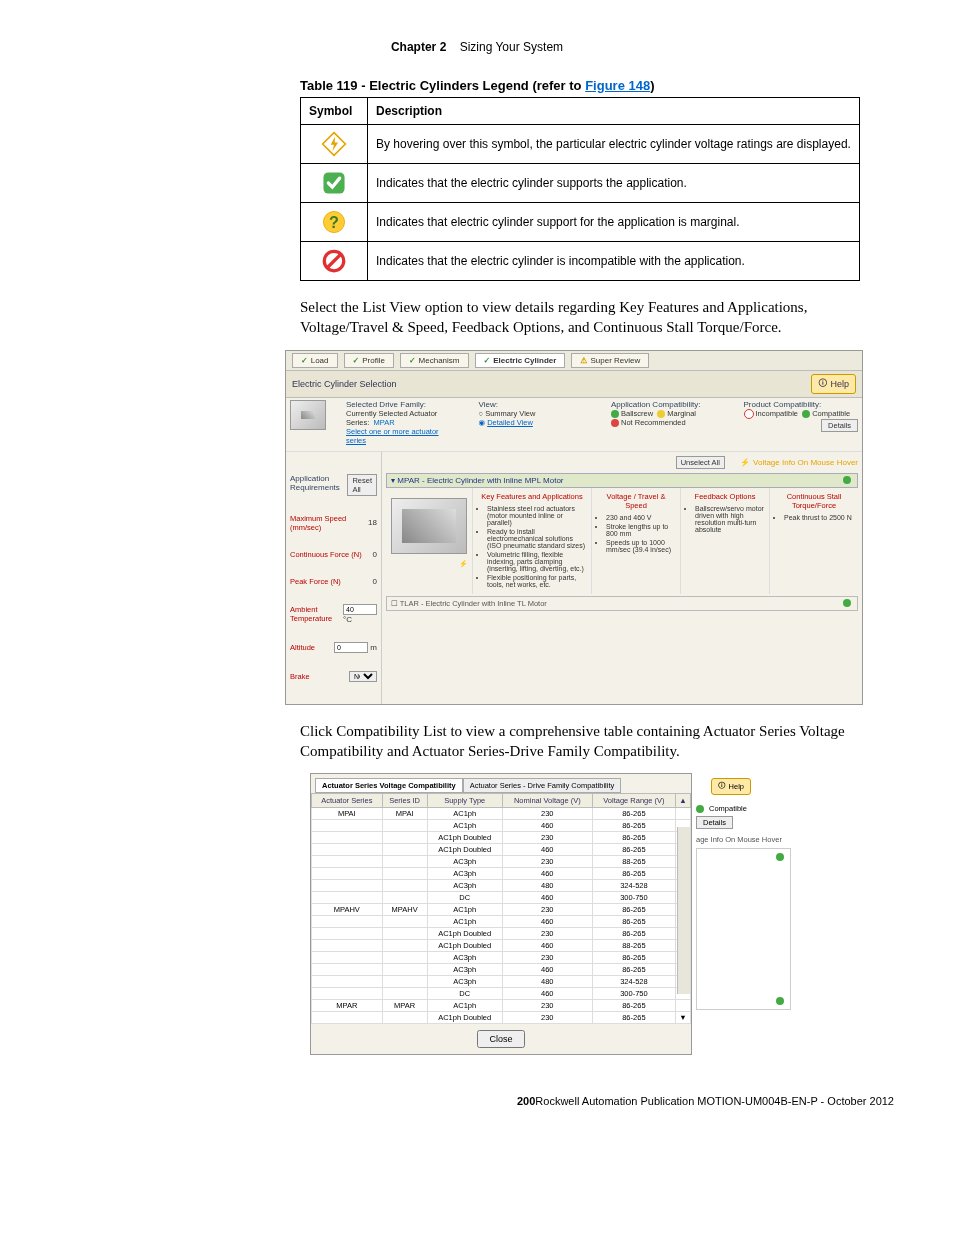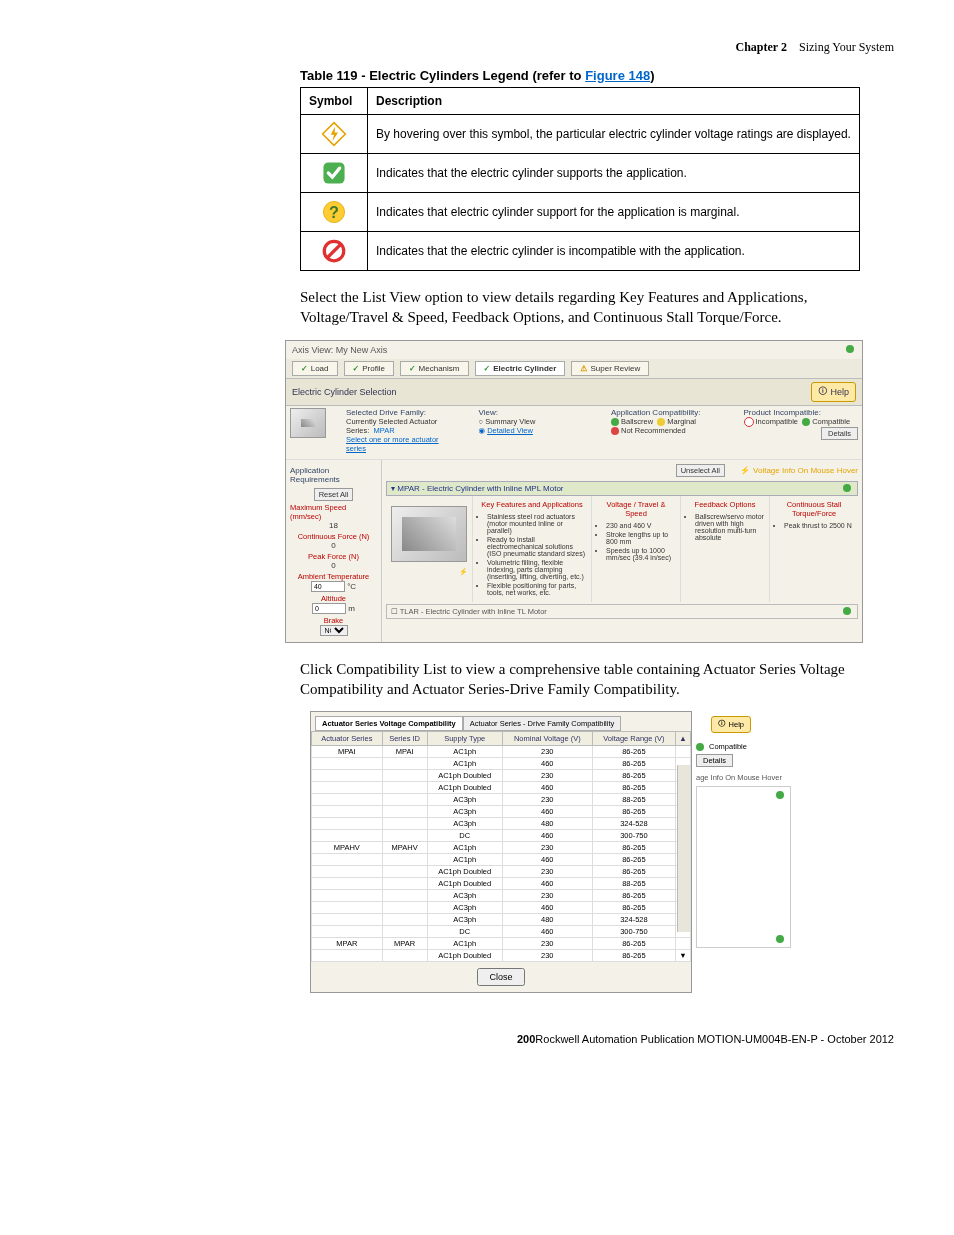--- a/index.html
+++ b/index.html
@@ -6,24 +6,23 @@
     font-family: Arial, Helvetica, sans-serif;
     font-size: 13px;
     color: #000;
     margin: 0;
     padding: 40px 60px;
     background: #fff;
     width: 834px;
   }
   .header-row {
     display: flex;
-    justify-content: flex-end;
+    justify-content: center;
     font-size: 12px;
-    margin-bottom: 13px;
-    font-family: Liberation Serif, serif;
+    margin-bottom: 24px;
   }
   .header-row .chapter { font-weight: bold; }
   .table-title {
     font-weight: bold;
     font-size: 13px;
     margin-left: 240px;
     margin-bottom: 4px;
   }
   .table-title a { color: #0066cc; text-decoration: underline; }
   table.legend {
@@ -95,21 +94,21 @@
   }
   .mainrow { display: flex; }
   .leftcol {
     width: 138px;
     border-right: 1px solid #ccc;
     padding: 4px;
     font-size: 8px;
   }
   .leftcol .hdr { color:#556; margin-bottom:4px; }
   .leftcol .lbl { color:#b00; font-size:7.5px; }
-  .leftcol .row { display:flex; justify-content:space-between; margin:2px 0; align-items:center;flex-direction:column; }
+  .leftcol .row { display:flex; justify-content:space-between; margin:18px 0; align-items:center; }
   .leftcol input, .leftcol select { font-size:7px; width:28px; border:1px solid #999; }
   .btn { border:1px solid #999; background:#eee; padding:1px 4px; font-size:7.5px; }
   .rightarea { flex:1; padding:4px; }
   .infobar { display:flex; gap:18px; padding:2px 4px 6px; font-size:7.5px; border-bottom:1px solid #ddd;}
   .infobar .block { flex:1; }
   .infobar .title { color:#346; font-size:8px; }
   .infobar a { color:#06c; }
   .dot { display:inline-block; width:8px; height:8px; border-radius:50%; vertical-align:middle; margin-right:2px;}
   .dot.g{background:#4a4;} .dot.y{background:#ec3;} .dot.r{background:#d44;}
   .dot.rx{background:#fff;border:1px solid #d33;}
@@ -205,24 +204,20 @@
           </svg>
     </td>
     <td>Indicates that the electric cylinder is incompatible with the application.</td>
   </tr>
 </tbody>
   </table>
 
 <p class="body-para">Select the List View option to view details regarding Key Features and Applications, Voltage/Travel &amp; Speed, Feedback Options, and Continuous Stall Torque/Force.</p>
 
 <div class="screenshot">
-  <div class="toprow">
-    <span>Axis View: My New Axis</span>
-    <span class="dot g"></span>
-  </div>
   <div class="tabs">
     <div class="tab">
         <span class="chk">✓</span>
         <span>Load</span>
       </div>
     <div class="tab">
         <span class="chk">✓</span>
         <span>Profile</span>
       </div>
     <div class="tab">
@@ -255,21 +250,21 @@
       <div class="title">View:</div>
       <div>○ <span>Summary View</span></div>
       <div style="color:#06c">◉ <a href="#"><span>Detailed View</span></a></div>
     </div>
     <div class="block">
       <div class="title">Application Compatibility:</div>
       <div><span class="dot g"></span><span>Ballscrew</span>&nbsp;&nbsp;<span class="dot y"></span><span>Marginal</span></div>
       <div><span class="dot r"></span><span>Not Recommended</span></div>
     </div>
     <div class="block">
-      <div class="title">Product Incompatible:</div>
+      <div class="title">Product Compatibility:</div>
       <div><span class="dot rx"></span><span>Incompatible</span>&nbsp;&nbsp;<span class="dot g"></span><span>Compatible</span></div>
       <div>
           <span class="detbtn">Details</span>
         </div>
     </div>
   </div>
   <div class="mainrow">
     <div class="leftcol">
       <div class="row">
           <span class="hdr" style="color:#346">Application Requirements</span>

